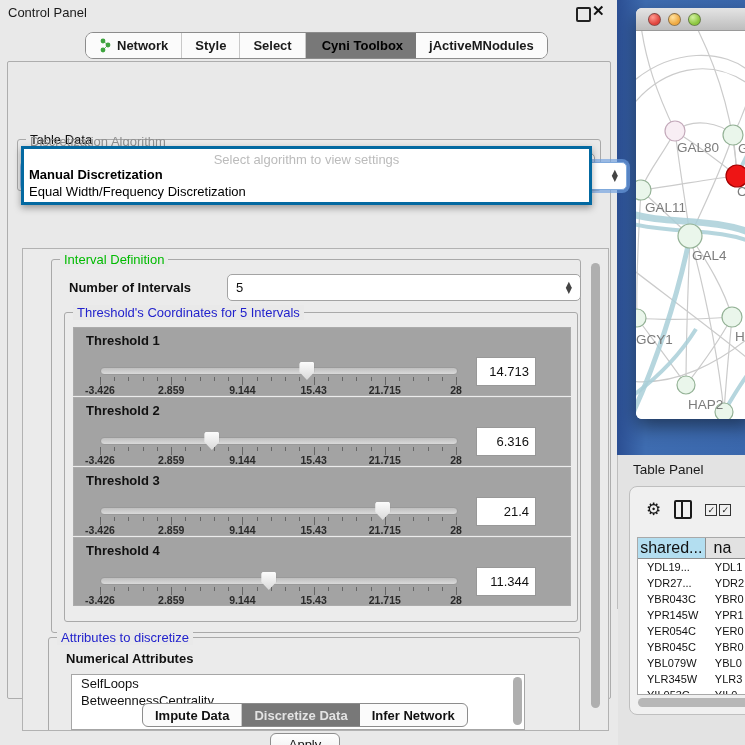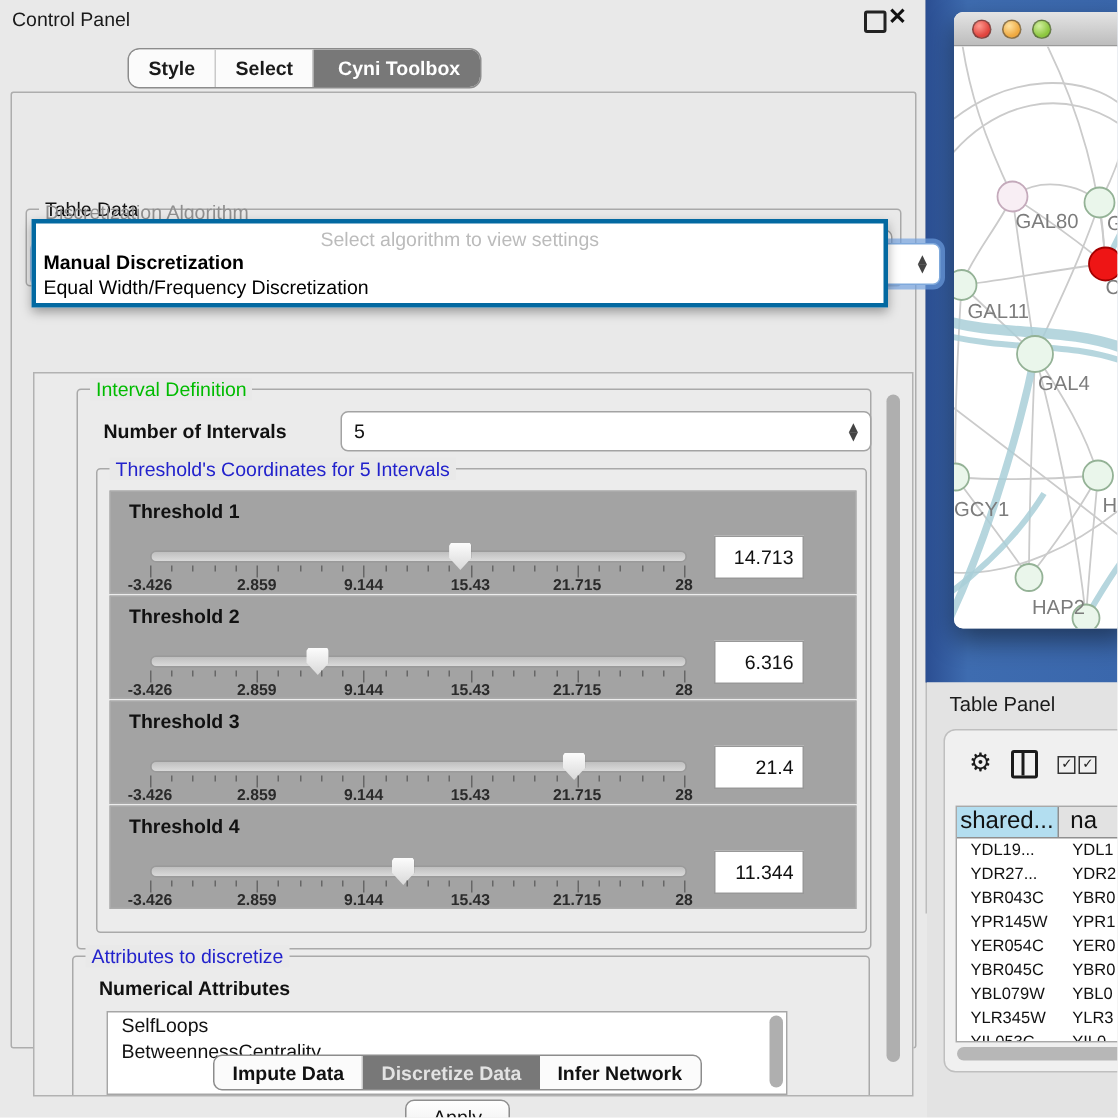--- a/index.html
+++ b/index.html
@@ -12,21 +12,21 @@
   .cp-title{left:8px;top:5px;font-size:13px;color:#1a1a1a;}
   .float-btn{left:576px;top:7px;width:11px;height:11px;border:2px solid #222;border-radius:2px;background:transparent;}
   .close-btn{left:592px;top:2px;font-size:15px;font-weight:bold;color:#111;}
 
   
   #top-tab-bar{left:85px;top:32px;height:25px;display:flex;align-items:stretch;background:#FBFBFB;
                border:1px solid #8C8C8C;border-radius:8px;overflow:hidden;}
   .ttab{display:flex;align-items:center;gap:5px;padding:0 13px;font-size:13px;font-weight:600;color:#1a1a1a;
         border-right:1px solid #C9C9C9;background:#FBFBFB;}
   .ttab:last-child{border-right:none;}
-  .ttab.sel{background:#787878;color:#ffffff;border-right:none;padding-left:16px;}
+  .ttab.sel{background:#787878;color:#000000;border-right:none;padding-left:16px;}
 
   
   #main-inset{left:7px;top:61px;width:602px;height:636px;border:1px solid #ADADAD;background:#E9E9E9;border-radius:2px;}
 
   .gtitle{position:absolute;top:-8px;left:8px;background:#E9E9E9;padding:0 4px;font-size:13px;white-space:nowrap;}
   .group{position:absolute;border:1px solid #A9A9A9;border-radius:3px;}
 
   .combo{position:absolute;display:flex;align-items:center;background:#FFFFFF;border:1px solid #A3A3A3;
          border-radius:5px;font-size:13px;padding:0 8px;color:#111;}
   .stepper{margin-left:auto;display:flex;flex-direction:column;align-items:center;color:#444;
@@ -121,27 +121,42 @@
 <div id="root">
 
   <div id="control-panel" class="abs">
 
     <div class="abs cp-title">Control Panel</div>
     <div class="abs float-btn"></div>
     <div class="abs close-btn">✕</div>
 
     <div id="top-tab-bar" class="abs">
         <div class="ttab">
+          <span class="neticon">
+            <svg width="13" height="15" viewBox="0 0 13 15">
+              <line x1="4" y1="3" x2="9" y2="7" stroke="#7AAE7A" stroke-width="1"></line>
+              <line x1="9" y1="7" x2="4" y2="12" stroke="#7AAE7A" stroke-width="1"></line>
+              <circle cx="4" cy="3" r="2.4" fill="#3FA43F"></circle>
+              <circle cx="9" cy="7" r="2.4" fill="#3FA43F"></circle>
+              <circle cx="4" cy="12" r="2.4" fill="#3FA43F"></circle>
+            </svg>
+          </span>
+          <span>Network</span>
+        </div>
+        <div class="ttab">
           <span>Style</span>
         </div>
         <div class="ttab">
           <span>Select</span>
         </div>
         <div class="ttab sel">
           <span>Cyni Toolbox</span>
+        </div>
+        <div class="ttab">
+          <span>jActiveMNodules</span>
         </div>
       </div>
 
     <div id="main-inset" class="abs">
 
       <div id="algo-label" class="abs">Discretization Algorithm</div>
 
       <div id="algo-combo" class="combo">
         <span class="stepper">▲<br>▼</span>
       </div>

